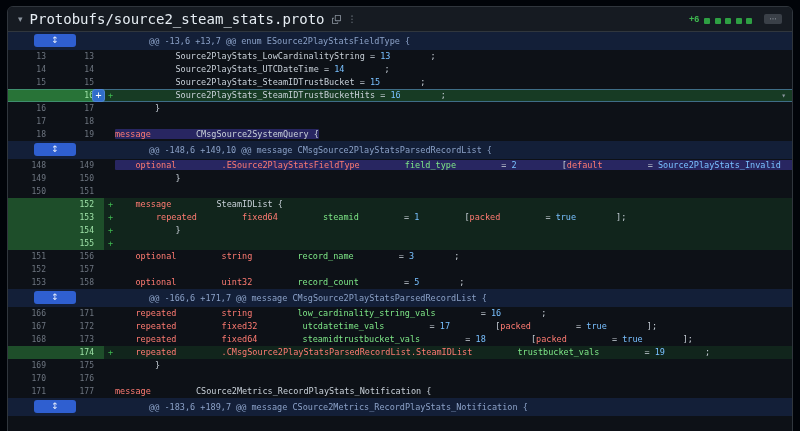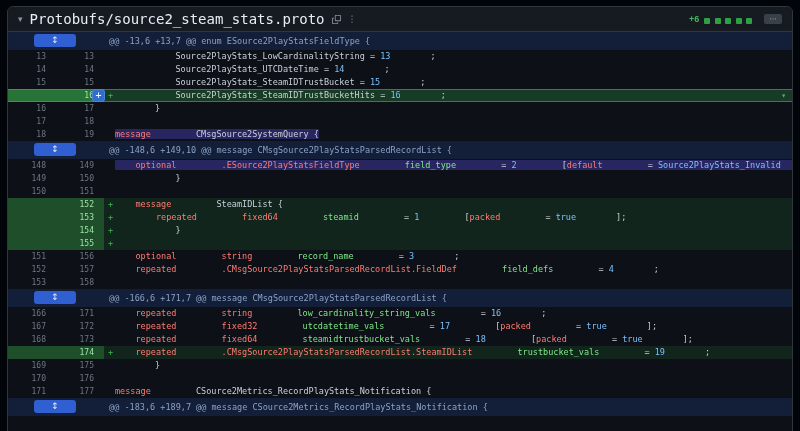--- a/index.html
+++ b/index.html
@@ -24,21 +24,21 @@
   .diff-body { font-family:"DejaVu Sans Mono", monospace; font-size:8.5px; }
   .row { display:flex; height:13px; line-height:13px; position:relative; }
   .gut { width:96px; flex:none; display:flex; }
   .num { width:48px; flex:none; text-align:right; padding-right:10px; color:#6e7681;
          font-size:8px; cursor:pointer; }
   .content { flex:1; white-space:pre; color:#c9d1d9; overflow:hidden; }
   .marker { display:inline-block; width:11px; padding-left:4px; color:#3fb950; }
 
   
   .row.hunk { height:18px; line-height:18px; background:#131f38; }
-  .row.hunk .content { color:#8ba1c7; }
+  .row.hunk .content { color:#8ba1c7;margin-left:40px; }
   .expander { width:42px; height:13px; margin:2px auto 0 26px; background:#2f5fd0; border-radius:3px;
     color:#e8eefc; font-family:"DejaVu Sans", sans-serif; font-size:9px; line-height:13px;
     text-align:center; cursor:pointer; }
 
   
   .row.add .gut { background:rgba(63,185,80,0.28); }
   .row.add { background:rgba(46,160,67,0.14); }
   .row.add .num { color:#9fe3a8; }
   
   .row.anchor { background:rgba(46,160,67,0.30);
@@ -194,27 +194,27 @@
           <span class="num">151</span>
           <span class="num">156</span>
         </div>
         <div class="content"><span class="marker"> </span><span>    <span class="tk-k">optional</span><span class="tk-p"> </span><span class="tk-t">string</span><span class="tk-p"> </span><span class="tk-n">record_name</span><span class="tk-p"> = </span><span class="tk-c">3</span><span class="tk-p">;</span></span></div>
       </div>
       <div class="row ctx">
         <div class="gut">
           <span class="num">152</span>
           <span class="num">157</span>
         </div>
-        <div class="content"><span class="marker"> </span><span>    <span class="tk-k">repeated</span><span class="tk-p"> </span><span class="tk-t">.CMsgSource2PlayStatsParsedRecordList.FieldDef</span><span class="tk-p"> </span><span class="tk-n">field_defs</span><span class="tk-p"> = </span><span class="tk-c">4</span><span class="tk-p">;</span></span></div>
       </div>
       <div class="row ctx">
         <div class="gut">
           <span class="num">153</span>
           <span class="num">158</span>
         </div>
+        <div class="content"><span class="marker"> </span><span>    <span class="tk-k">optional</span><span class="tk-p"> </span><span class="tk-t">uint32</span><span class="tk-p"> </span><span class="tk-n">record_count</span><span class="tk-p"> = </span><span class="tk-c">5</span><span class="tk-p">;</span></span></div>
       </div>
       <div class="row hunk">
         <div class="gut">
           <div class="expander">↕</div>
         </div>
         <div class="content"> @@ -166,6 +171,7 @@ message CMsgSource2PlayStatsParsedRecordList {</div>
       </div>
       <div class="row ctx">
         <div class="gut">
           <span class="num">166</span>

